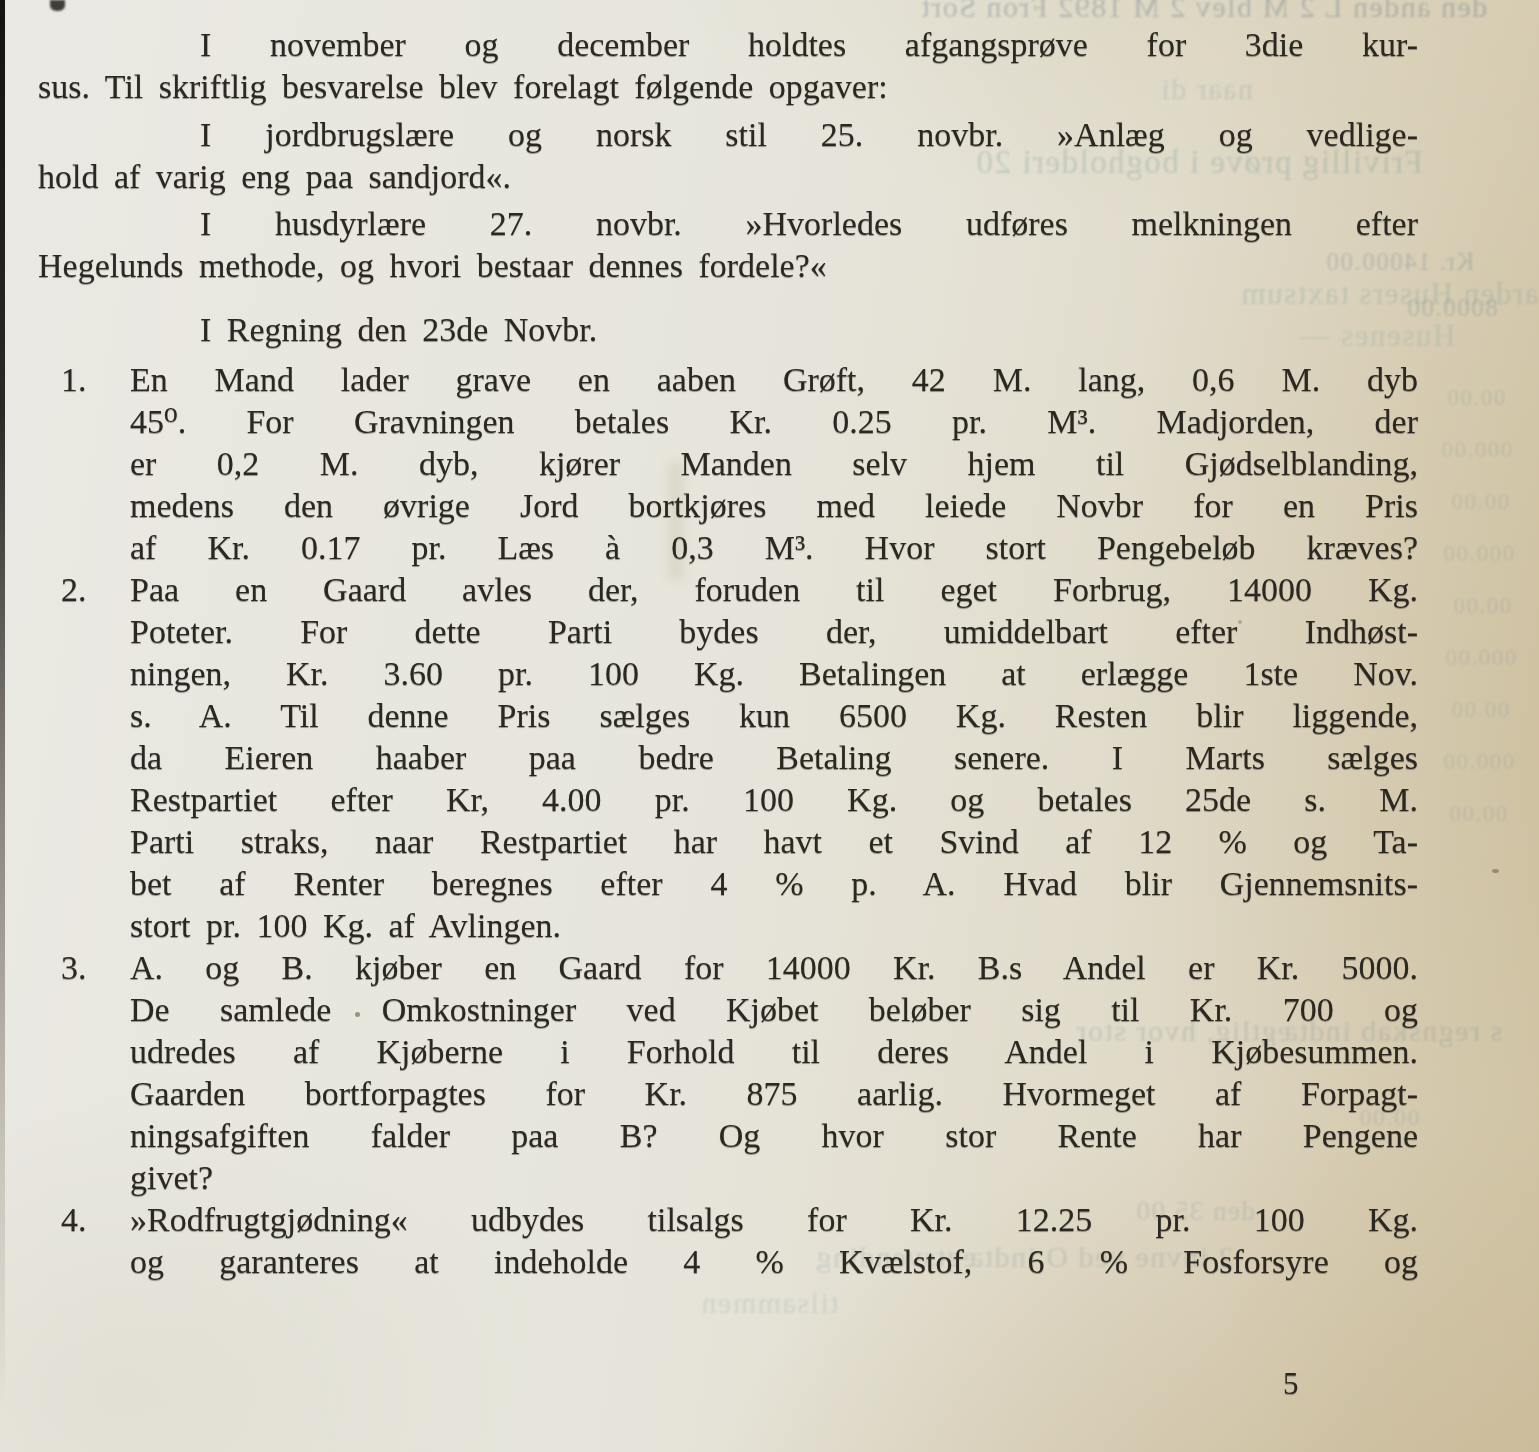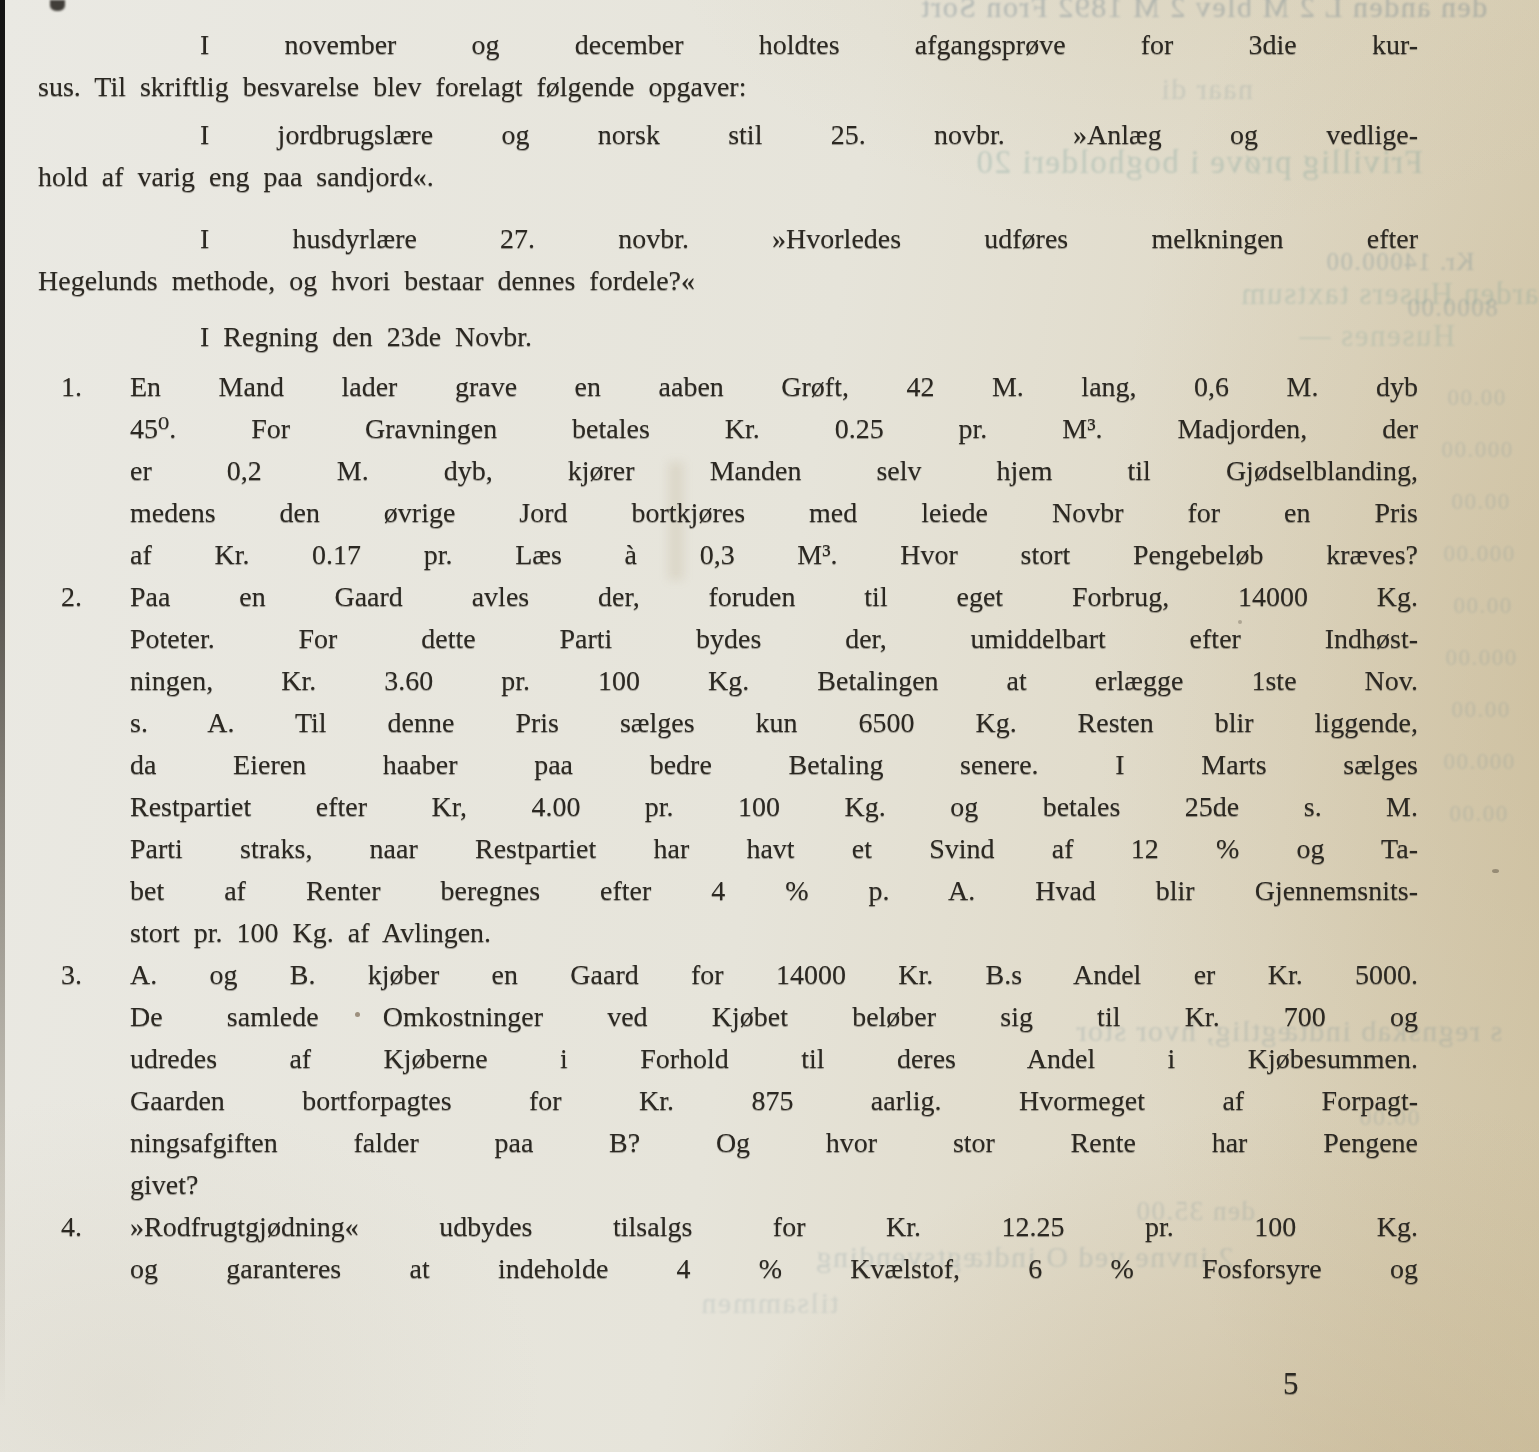--- a/index.html
+++ b/index.html
@@ -24,29 +24,29 @@
       rgba(55,48,38,.55) 55%, rgba(90,78,58,.22) 80%, rgba(90,78,58,0) 97%);
   }
   .toptick{
     position:absolute;left:50px;top:0;width:15px;height:11px;
     background:rgba(28,24,20,.82);filter:blur(1px);
     border-radius:0 0 50% 50%;
   }
   
   .textblock{
     position:absolute;left:38px;top:24px;width:1380px;
-    font-size:28px;line-height:42px;
+    font-size:34px;line-height:42px;
     text-shadow:0 0.5px 0.7px rgba(46,42,36,.45);
   }
   .ln{word-spacing:7px;white-space:normal;}
   .j{text-align:justify;text-align-last:justify;word-spacing:4px;}
   .ind{text-indent:162px;}
   .para-a{margin-bottom:6px;}
-  .para-b{margin-bottom:20px;}
-  .para-c{margin-bottom:14px;}
+  .para-b{margin-bottom:5px;}
+  .para-c{margin-bottom:22px;}
   .para-d{margin-bottom:8px;}
   .problem{display:flex;}
   .pnum{width:92px;box-sizing:border-box;padding-left:23px;flex:none;}
   .plines{flex:1;min-width:0;}
   .pagenum{
     position:absolute;left:1283px;top:1366px;
     font-size:31px;line-height:36px;
     text-shadow:0 0.5px 0.7px rgba(46,42,36,.45);
   }
   

